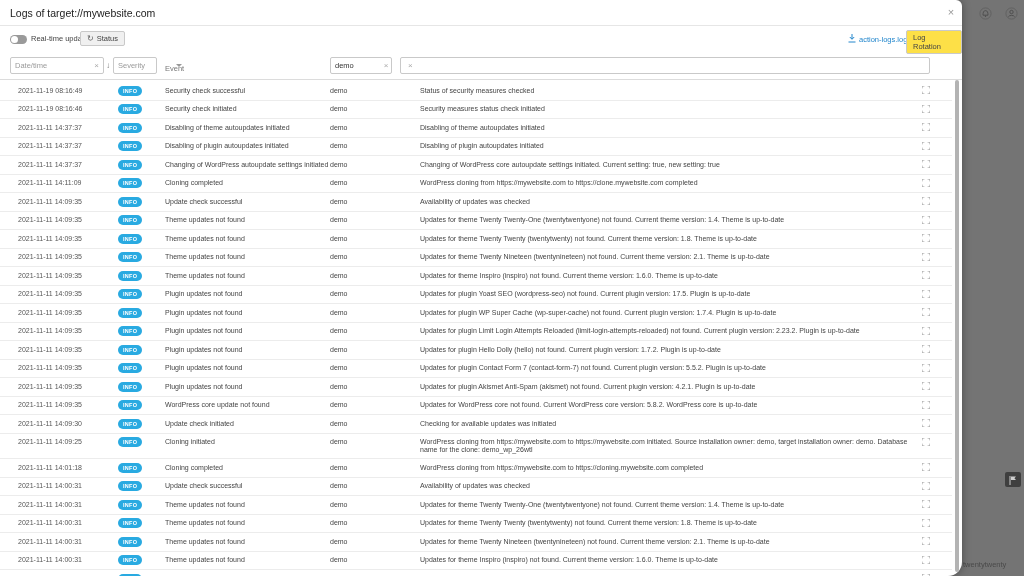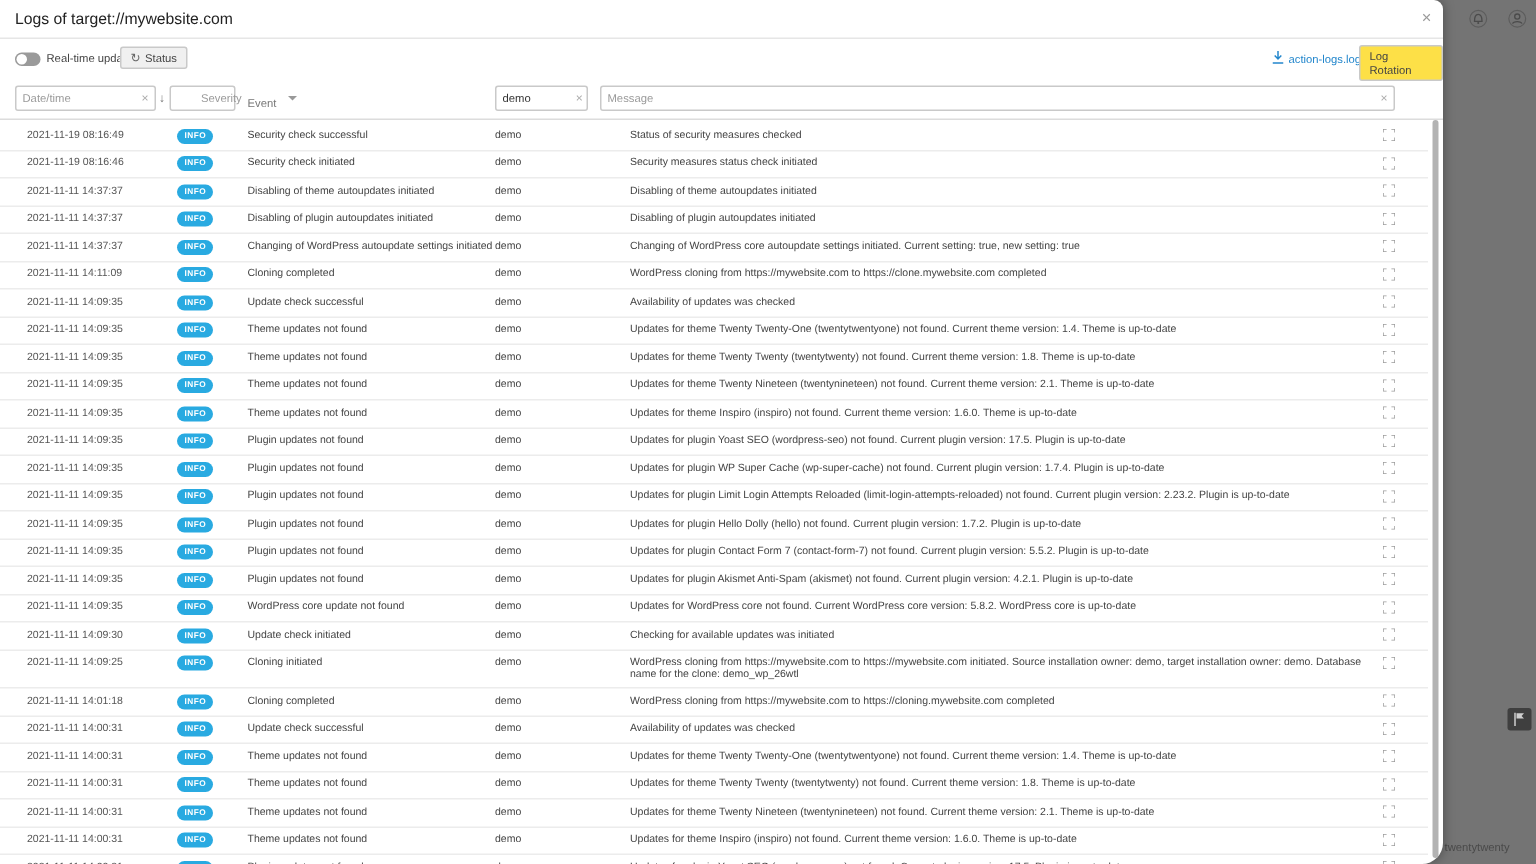--- a/index.html
+++ b/index.html
@@ -28,21 +28,21 @@
   .refresh-glyph { font-size:8px; color:#666; }
   .dl-link { position:absolute; left:848px; top:8px; font-size:7.5px; color:#2286cc; display:flex; align-items:center; gap:3px; }
   .rot-btn { position:absolute; left:906px; top:4px; background:#fde047; }
 
   
   .filters { position:relative; height:26px; border-bottom:1px solid #dcdcdc; }
   .fld { position:absolute; top:3px; height:17px; border:1px solid #c9c9c9; border-radius:2px; background:#fff;
          font-size:7.5px; display:flex; align-items:center; padding:0 4px; color:#333;gap:27px; }
   .fld input { border:none; outline:none; flex:1; font-size:7.5px; font-family:inherit; color:#333; min-width:0; }
   .fld input::placeholder { color:#9a9a9a; }
-  .ph { color:#9a9a9a; flex:1;margin-left:16px; }
+  .ph { color:#9a9a9a; flex:1; }
   .mini-ic { color:#aaa; font-size:8px; line-height:1; margin-left:3px; }
   .caret { width:0; height:0; border-left:3px solid transparent; border-right:3px solid transparent; border-top:3px solid #999; margin-left:4px; }
   .f-date { left:10px; width:94px; }
   .f-sort { position:absolute; left:106px; top:7px; font-size:8px; color:#777; }
   .f-sev { left:113px; width:44px; }
   .f-event { position:absolute; left:165px; top:10px; font-size:7.5px; color:#777; }
   .f-inst { left:330px; width:62px; }
   .f-msg { left:400px; width:530px; }
 
   
@@ -128,21 +128,20 @@
       <span class="ph">Severity</span>
       <span class="caret"></span>
     </span>
     <span class="f-event">Event</span>
     <span class="fld f-inst">
       <span style="flex:1;">demo</span>
       <span class="mini-ic">×</span>
       <span class="caret"></span>
     </span>
     <span class="fld f-msg">
-      <input placeholder="Message" style="">
       <span class="mini-ic">×</span>
     </span>
   </div>
 
   <div class="tbl">
 
       <div class="trow">
         <span class="c dt">2021-11-19 08:16:49</span>
         <span class="c sev"><span class="badge">INFO</span></span>
         <span class="c ev">Security check successful</span>

